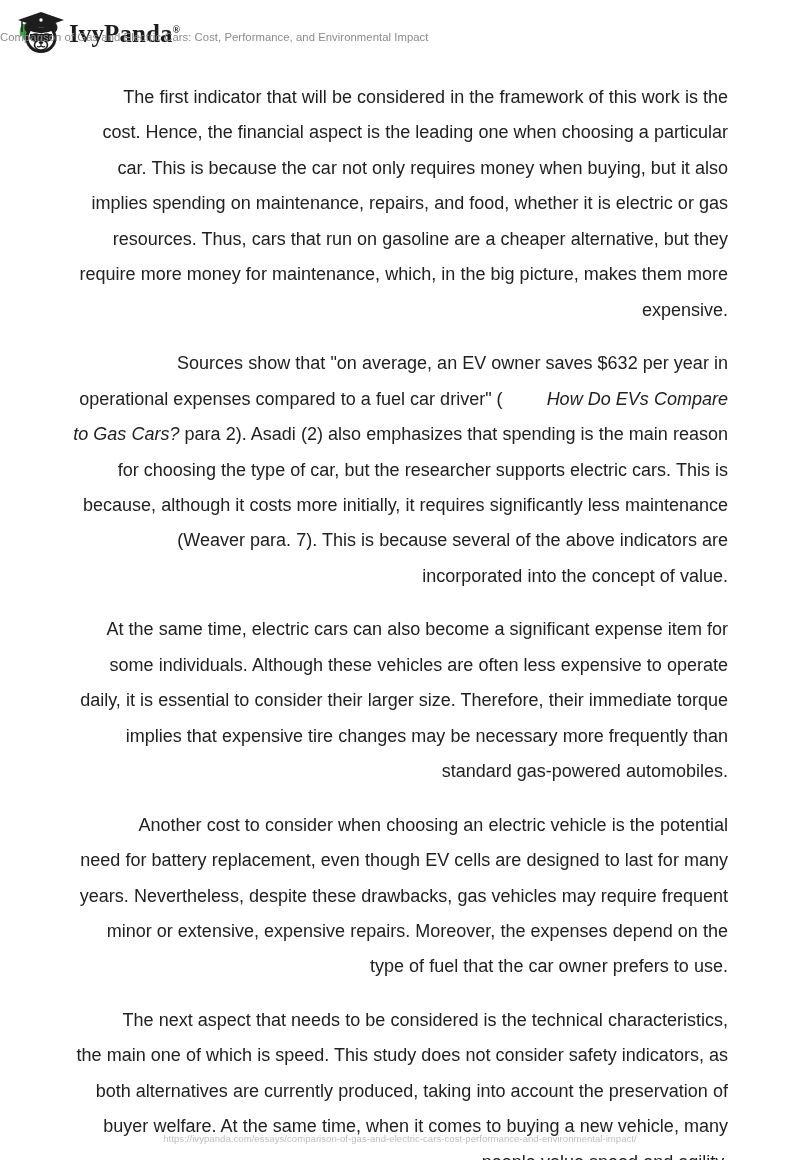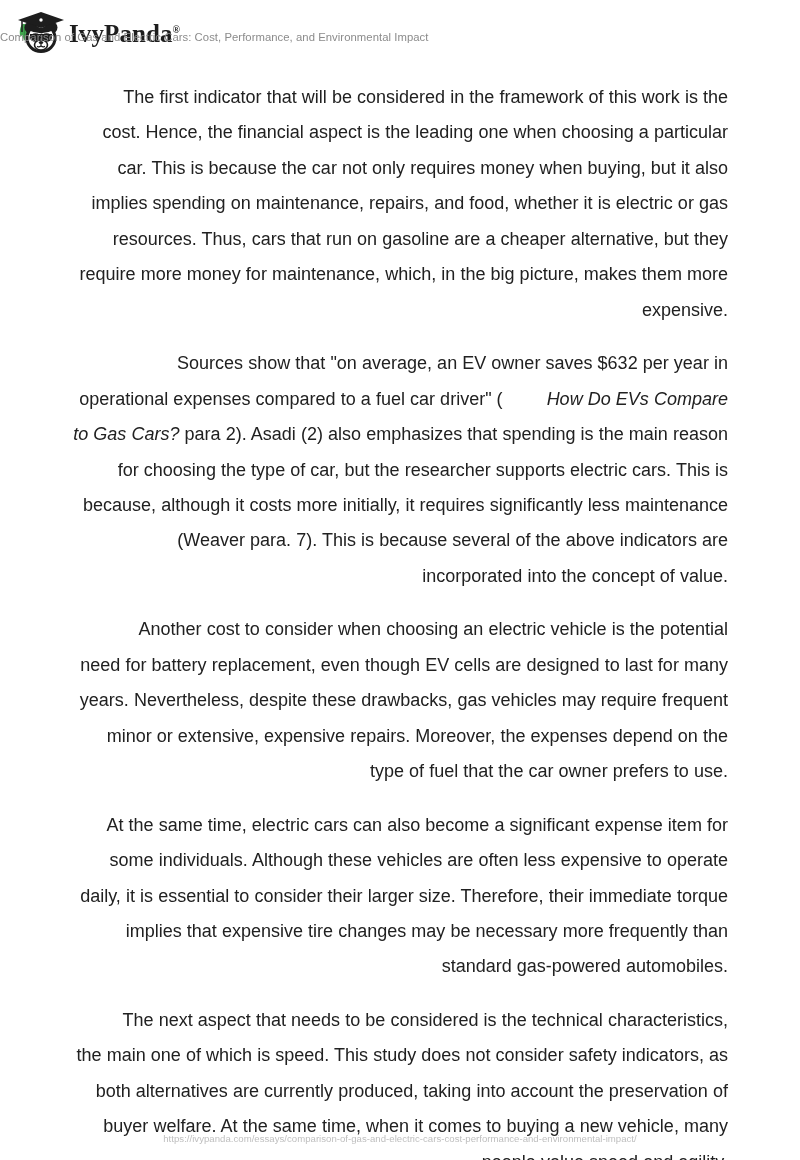--- a/index.html
+++ b/index.html
@@ -166,22 +166,22 @@
 
   <div class="header-title">Comparison of Gas and Electric Cars: Cost, Performance, and Environmental Impact</div>
 </div>
 
 <main class="doc">
 
 
 
   <p class="para">The first indicator that will be considered in the framework of this work is the cost. Hence, the financial aspect is the leading one when choosing a particular car. This is because the car not only requires money when buying, but it also implies spending on maintenance, repairs, and food, whether it is electric or gas resources. Thus, cars that run on gasoline are a cheaper alternative, but they require more money for maintenance, which, in the big picture, makes them more expensive.</p>
   <p class="para">Sources show that "on average, an EV owner saves $632 per year in operational expenses compared to a fuel car driver" (<em>How Do EVs Compare to Gas Cars?</em> para 2). Asadi (2) also emphasizes that spending is the main reason for choosing the type of car, but the researcher supports electric cars. This is because, although it costs more initially, it requires significantly less maintenance (Weaver para. 7). This is because several of the above indicators are incorporated into the concept of value.</p>
+  <p class="para">At the same time, electric cars can also become a significant expense item for some individuals. Although these vehicles are often less expensive to operate daily, it is essential to consider their larger size. Therefore, their immediate torque implies that expensive tire changes may be necessary more frequently than standard gas-powered automobiles.</p>
   <p class="para">Another cost to consider when choosing an electric vehicle is the potential need for battery replacement, even though EV cells are designed to last for many years. Nevertheless, despite these drawbacks, gas vehicles may require frequent minor or extensive, expensive repairs. Moreover, the expenses depend on the type of fuel that the car owner prefers to use.</p>
-  <p class="para">At the same time, electric cars can also become a significant expense item for some individuals. Although these vehicles are often less expensive to operate daily, it is essential to consider their larger size. Therefore, their immediate torque implies that expensive tire changes may be necessary more frequently than standard gas-powered automobiles.</p>
 
 
   <p class="para">The next aspect that needs to be considered is the technical characteristics, the main one of which is speed. This study does not consider safety indicators, as both alternatives are currently produced, taking into account the preservation of buyer welfare. At the same time, when it comes to buying a new vehicle, many people value speed and agility.</p>
 </main>
 
 <div class="page-footer">
   <a class="footer-url">https://ivypanda.com/essays/comparison-of-gas-and-electric-cars-cost-performance-and-environmental-impact/</a>
 </div>
 
 </body></html>

